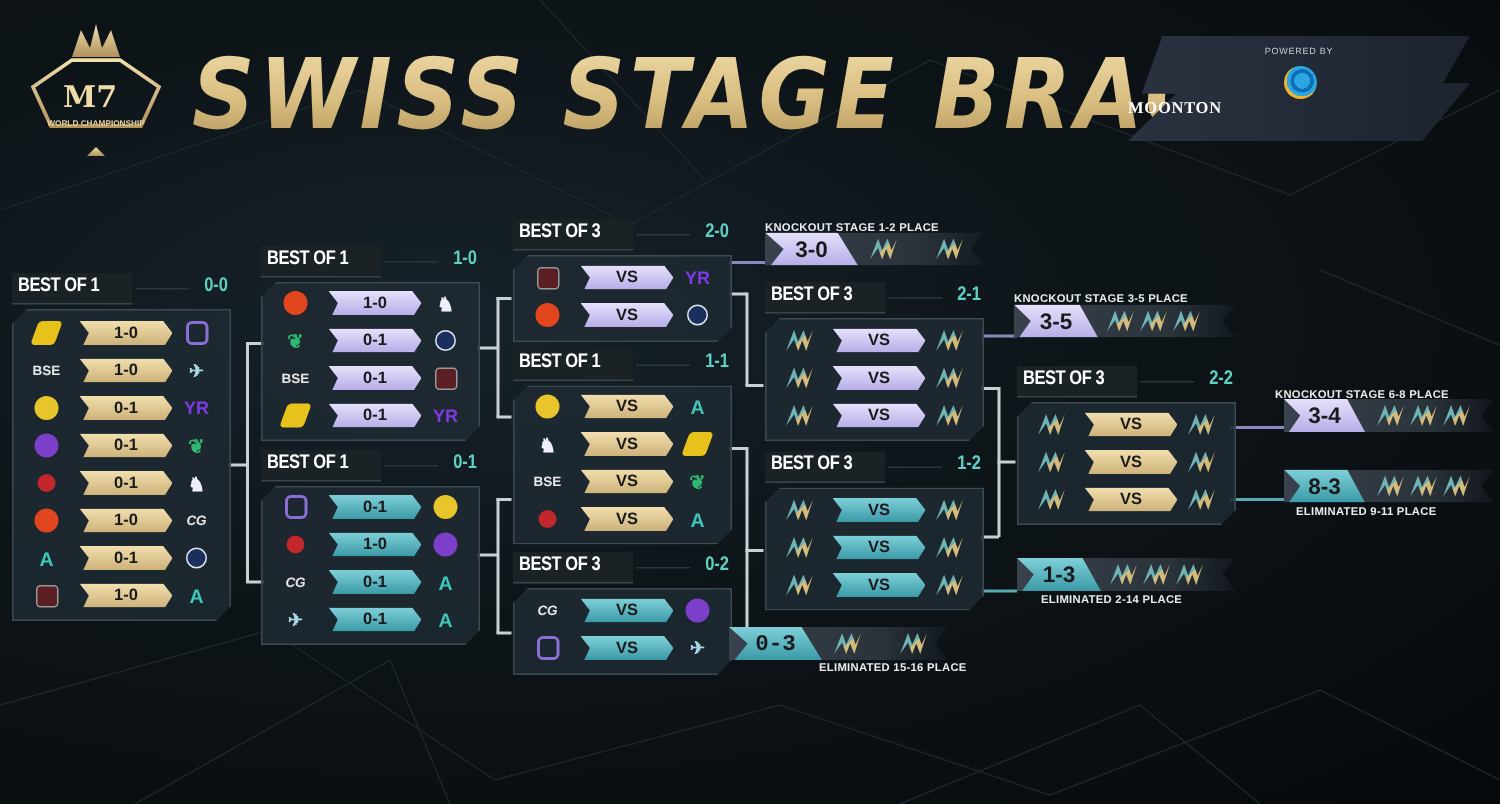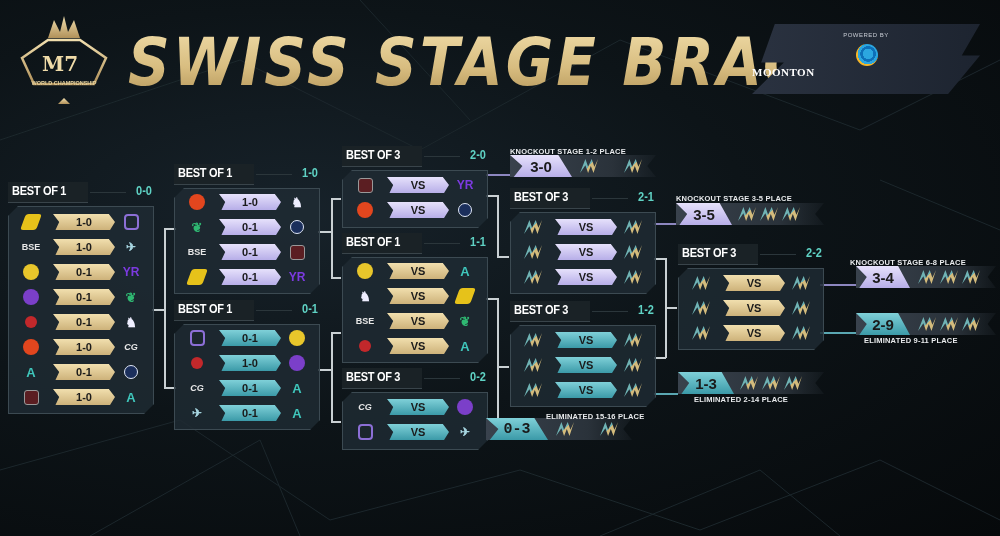--- a/index.html
+++ b/index.html
@@ -436,21 +436,21 @@
 </div>
 
 <div class="strip" style="left:486px;top:418px;width:146px;font-family:Liberation Mono, monospace;">
   <div class="sbg"></div>
   <div class="sc teal">0-3</div>
   <div class="slots">
     <span class="tbd"></span>
     <span class="tbd" style="margin-left:14px"></span>
   </div>
 </div>
-<div class="cap" style="left:522px;top:412px;padding-left:24px;">ELIMINATED 15-16 PLACE</div>
+<div class="cap" style="left:522px;top:440px;padding-left:24px;">ELIMINATED 15-16 PLACE</div>
 
 <div class="cap" style="left:676px;top:194px;">KNOCKOUT STAGE 3-5 PLACE</div>
 <div class="strip" style="left:676px;top:203px;width:148px;">
   <div class="sbg"></div>
   <div class="sc lav" style="width:56px">3-5</div>
   <div class="slots" style="left:62px;gap:4px">
     <span class="tbd"></span>
     <span class="tbd"></span>
     <span class="tbd"></span>
   </div>
@@ -509,20 +509,20 @@
   <div class="sc lav" style="width:54px">3-4</div>
   <div class="slots" style="left:62px;gap:4px">
     <span class="tbd"></span>
     <span class="tbd"></span>
     <span class="tbd"></span>
   </div>
 </div>
 
 <div class="strip" style="left:856px;top:313px;width:140px;">
   <div class="sbg"></div>
-  <div class="sc teal" style="width:54px">2-9</div>
+  <div class="sc teal" style="width:54px">8-3</div>
   <div class="slots" style="left:62px;gap:4px">
     <span class="tbd"></span>
     <span class="tbd"></span>
     <span class="tbd"></span>
   </div>
 </div>
 <div class="cap" style="left:864px;top:336px;">ELIMINATED 9-11 PLACE</div>
 
 </body></html>

